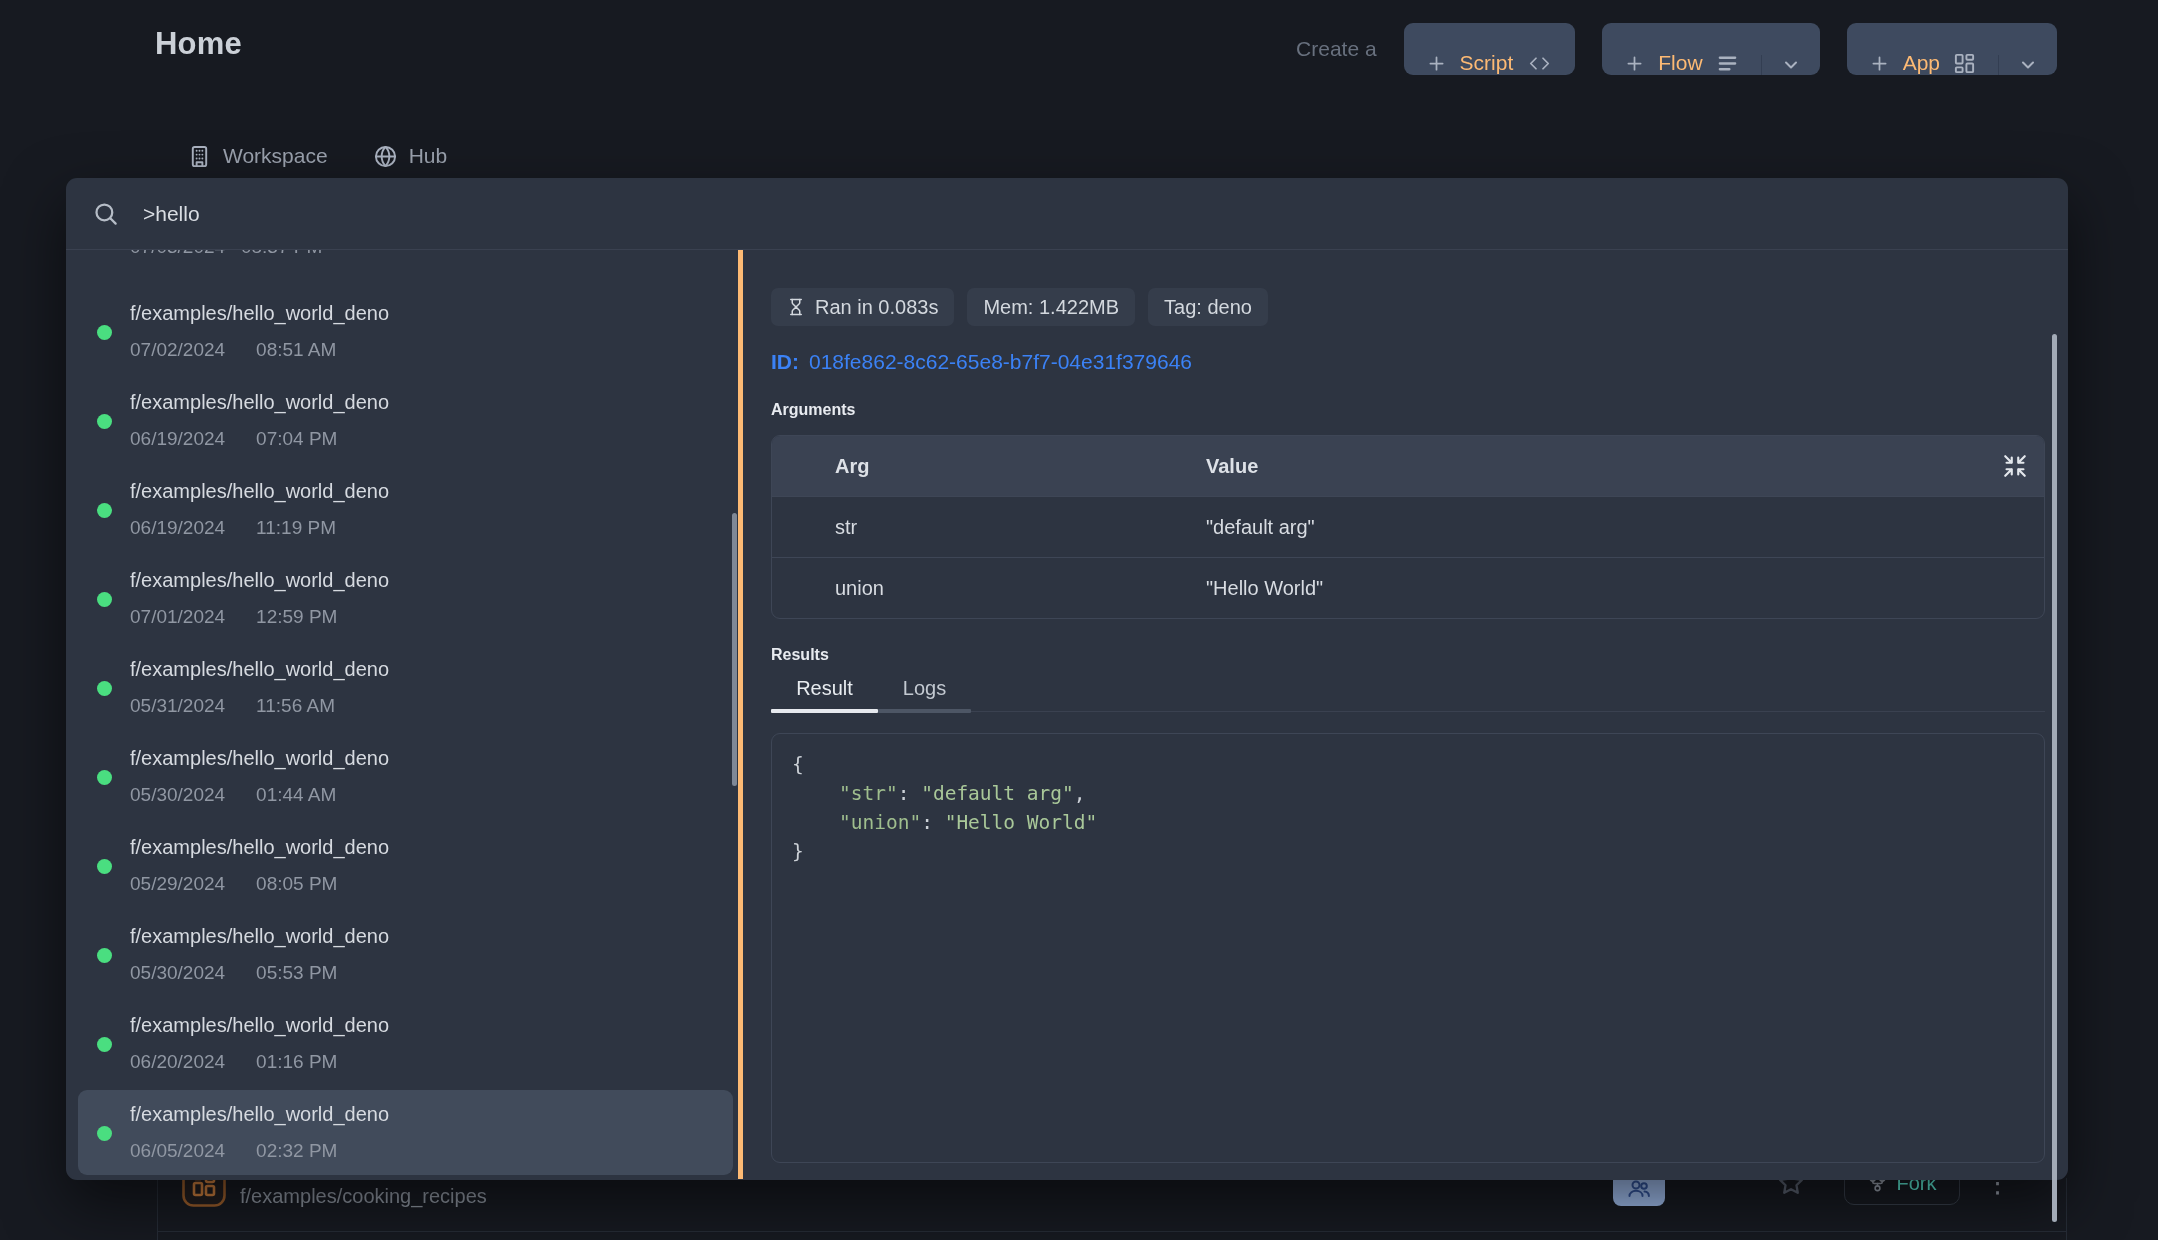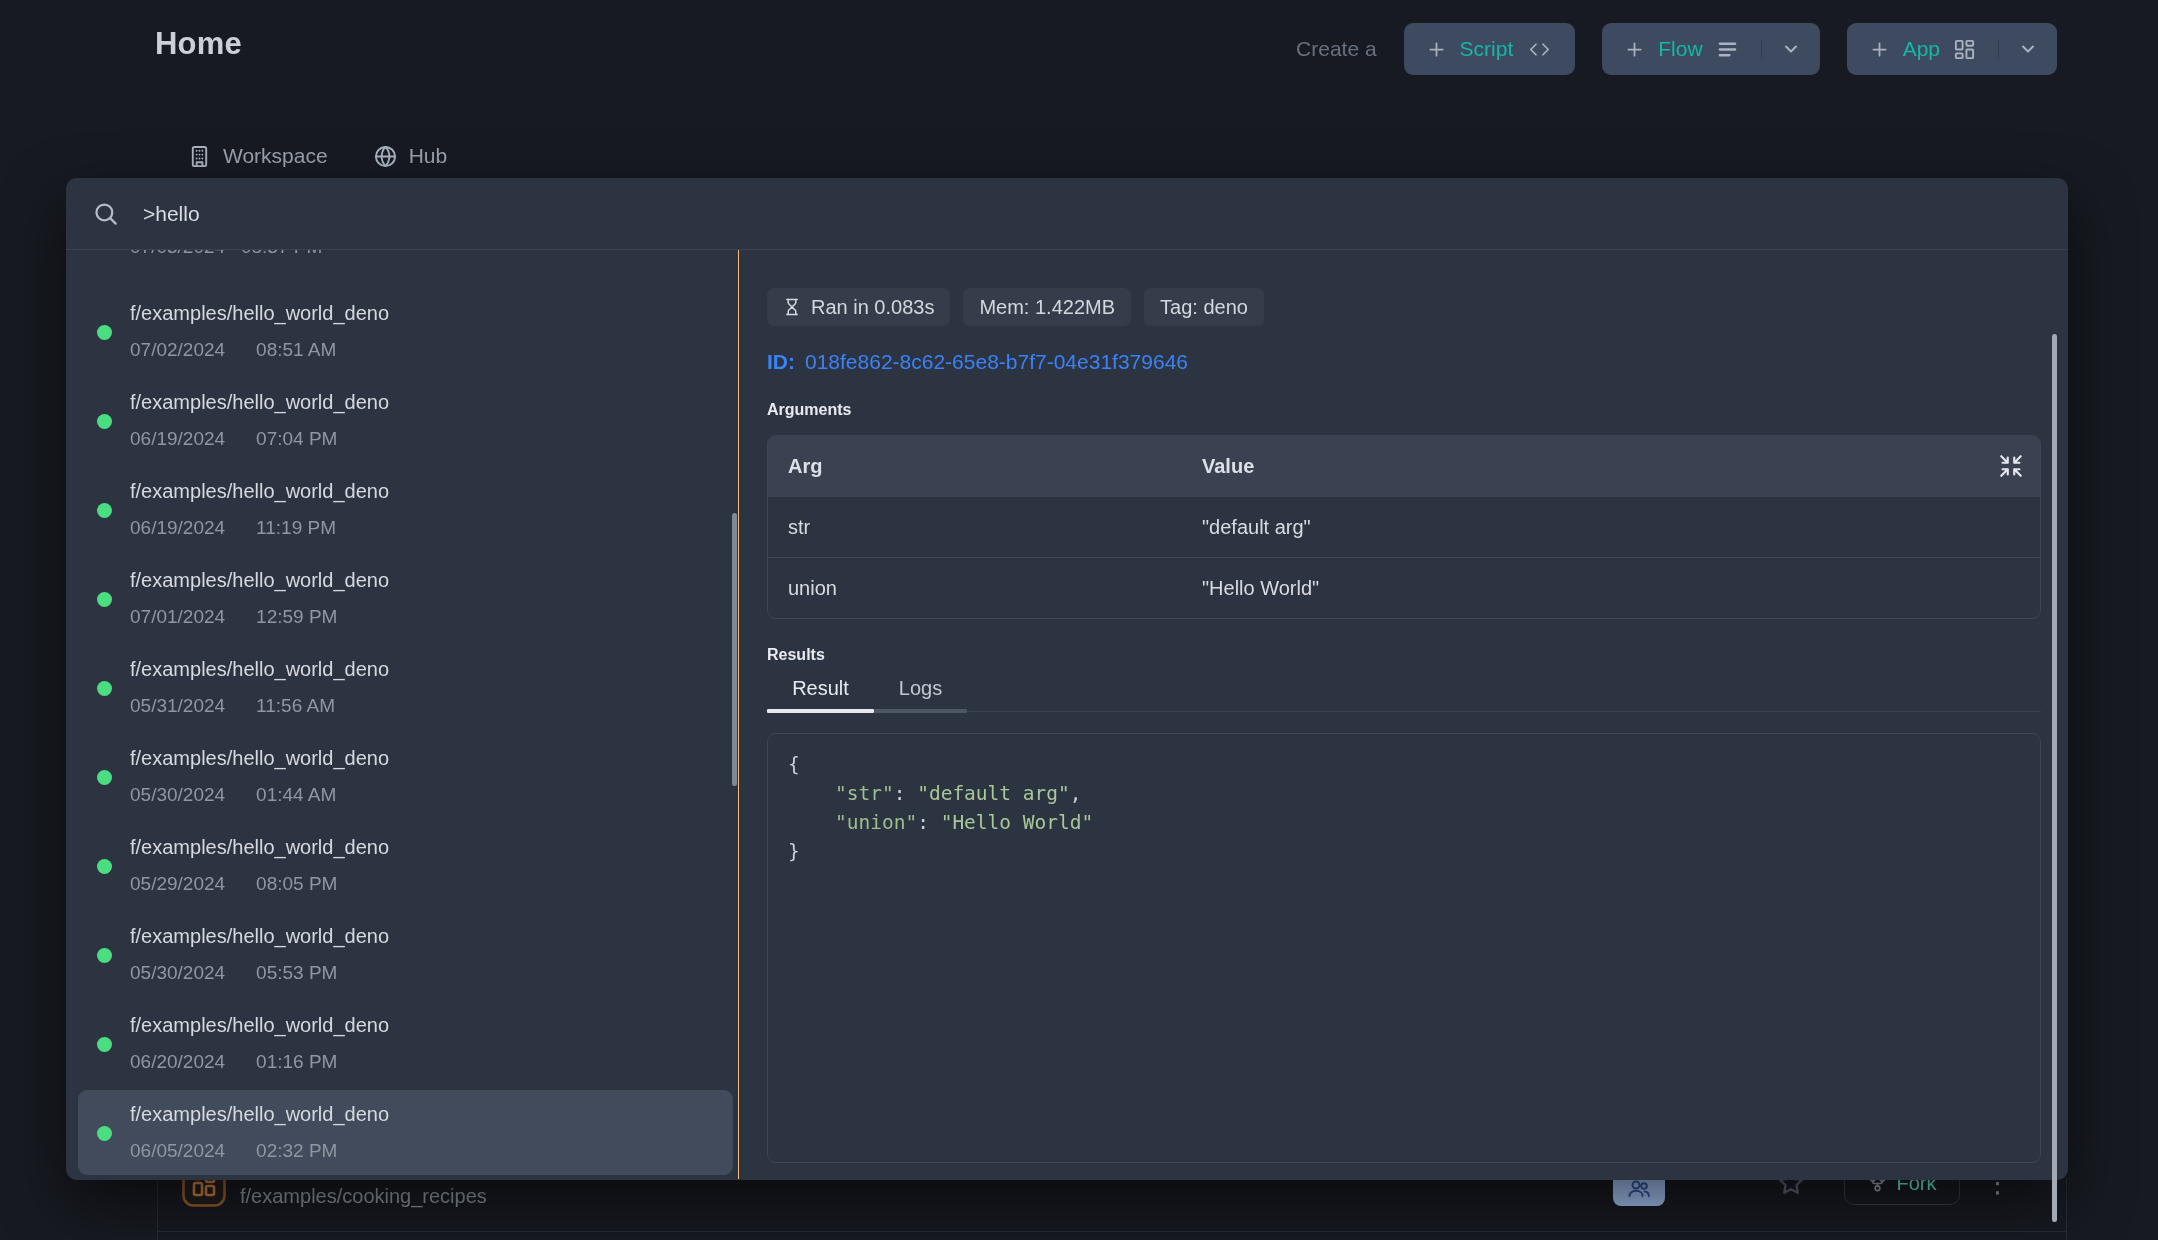--- a/index.html
+++ b/index.html
@@ -8,21 +8,21 @@
     background:#171a21;
     font-family:"Liberation Sans", sans-serif;
     -webkit-font-smoothing:antialiased;
   }
   svg{display:block;}
 
   
   .page-title{position:absolute;left:155px;top:26px;font-size:31px;font-weight:700;color:#cbd0d7;letter-spacing:.2px;}
   .header-right{position:absolute;top:23px;right:101px;height:52px;display:flex;align-items:center;gap:27px;}
   .create-prefix{color:#68707e;font-size:21px;}
-  .btn{height:52px;background:#3e4a5f;border-radius:9px;display:flex;align-items:center;color:#14b8a6;font-size:21px;font-weight:500;}
+  .btn{height:52px;background:#3e4a5f;border-radius:9px;display:flex;align-items:flex-end;color:#fdba74;font-size:21px;font-weight:500;}
   .btn-main{display:flex;align-items:center;gap:13px;padding:0 22px;cursor:pointer;}
   .btn-chev{width:58px;display:flex;align-items:center;justify-content:center;border-left:1px solid #333e52;cursor:pointer;}
   .icon{color:#aab2c0;}
 
   .workspace-tabs{position:absolute;left:188px;top:144px;display:flex;gap:46px;}
   .ws-tab{display:flex;align-items:center;gap:12px;color:#9aa1ad;font-size:21px;}
 
   
   .bg-vline{position:absolute;width:1px;height:62px;top:1178px;background:#262c36;}
   .bg-divider{position:absolute;left:157px;top:1231px;width:1910px;height:1px;background:#262c36;}
@@ -36,39 +36,39 @@
   
   .modal{
     position:absolute;left:66px;top:178px;width:2002px;height:1002px;
     background:#2d3441;border-radius:11px;z-index:10;
     box-shadow:0 24px 60px rgba(0,0,0,.55);
   }
   .search-row{height:72px;display:flex;align-items:center;gap:22px;padding-left:26px;border-bottom:1px solid #3a4150;box-sizing:border-box;}
   .search-input{background:transparent;border:none;outline:none;color:#d9dde3;font-size:21px;font-family:"Liberation Sans",sans-serif;width:900px;}
   .modal-body{display:flex;height:929px;}
 
-  .run-list{width:672px;border-right:1px solid #fdba74;position:relative;overflow:hidden;flex:none;}
+  .run-list{width:672px;border-right:5px solid #fdba74;position:relative;overflow:hidden;flex:none;}
   .truncated-item{height:38px;position:relative;overflow:hidden;}
   .truncated-item span{position:absolute;top:-14px;left:64px;font-size:19px;color:#9097a3;white-space:pre;}
   .run-item{height:89px;position:relative;cursor:pointer;}
   .run-item.selected::before{content:"";position:absolute;left:12px;right:5px;top:1px;bottom:3px;background:#414b5b;border-radius:9px;}
   .run-dot{position:absolute;left:31px;top:37px;width:15px;height:15px;border-radius:50%;background:#4ade80;z-index:1;}
   .run-path{position:absolute;left:64px;top:14px;font-size:20px;color:#d6dae0;z-index:1;}
   .run-datetime{position:absolute;left:64px;top:51px;font-size:19px;color:#9097a3;display:flex;gap:31px;z-index:1;}
   .list-scrollbar{position:absolute;right:1px;top:263px;width:5px;height:273px;background:#7f8896;border-radius:3px;}
 
   .run-detail{flex:1;position:relative;padding:38px 0 0 28px;box-sizing:border-box;}
   .badges-row{display:flex;gap:13px;}
   .badge{background:#353d4b;border-radius:7px;padding:0 16px;height:38px;display:flex;align-items:center;gap:10px;font-size:20px;color:#d3d8de;}
   .id-line{margin-top:24px;font-size:21px;color:#3b82f6;}
   .id-label{font-weight:700;margin-right:10px;}
   .section-label{margin-top:27px;font-size:16px;font-weight:700;color:#e8ebf0;}
   .args-table{margin-top:16px;width:1274px;border:1px solid #3e4656;border-radius:9px;overflow:hidden;box-sizing:border-box;}
   .args-header{height:60px;background:#3a4252;display:flex;align-items:center;font-size:20px;font-weight:700;color:#dde1e7;position:relative;}
-  .cell-arg{padding-left:20px;width:434px;box-sizing:border-box;flex:none;}
+  .cell-arg{padding-left:63px;width:434px;box-sizing:border-box;flex:none;}
   .cell-value{flex:1;}
   .expand-btn{position:absolute;right:16px;top:50%;transform:translateY(-50%);cursor:pointer;color:#e3e7ec;}
   .args-row{height:60px;border-top:1px solid #3e4656;display:flex;align-items:center;font-size:20px;color:#d8dce2;}
 
   .result-tabs{margin-top:13px;width:1274px;height:36px;display:flex;position:relative;}
   .tab{position:relative;display:flex;align-items:flex-start;justify-content:center;font-size:20px;cursor:pointer;}
   .tab-result{width:107px;color:#e8ecf0;}
   .tab-logs{width:93px;color:#c3c9d1;}
   .tab::after{content:"";position:absolute;bottom:0;left:0;right:0;height:4px;border-radius:1px;}
   .tab-result::after{background:#e6e9ee;}

